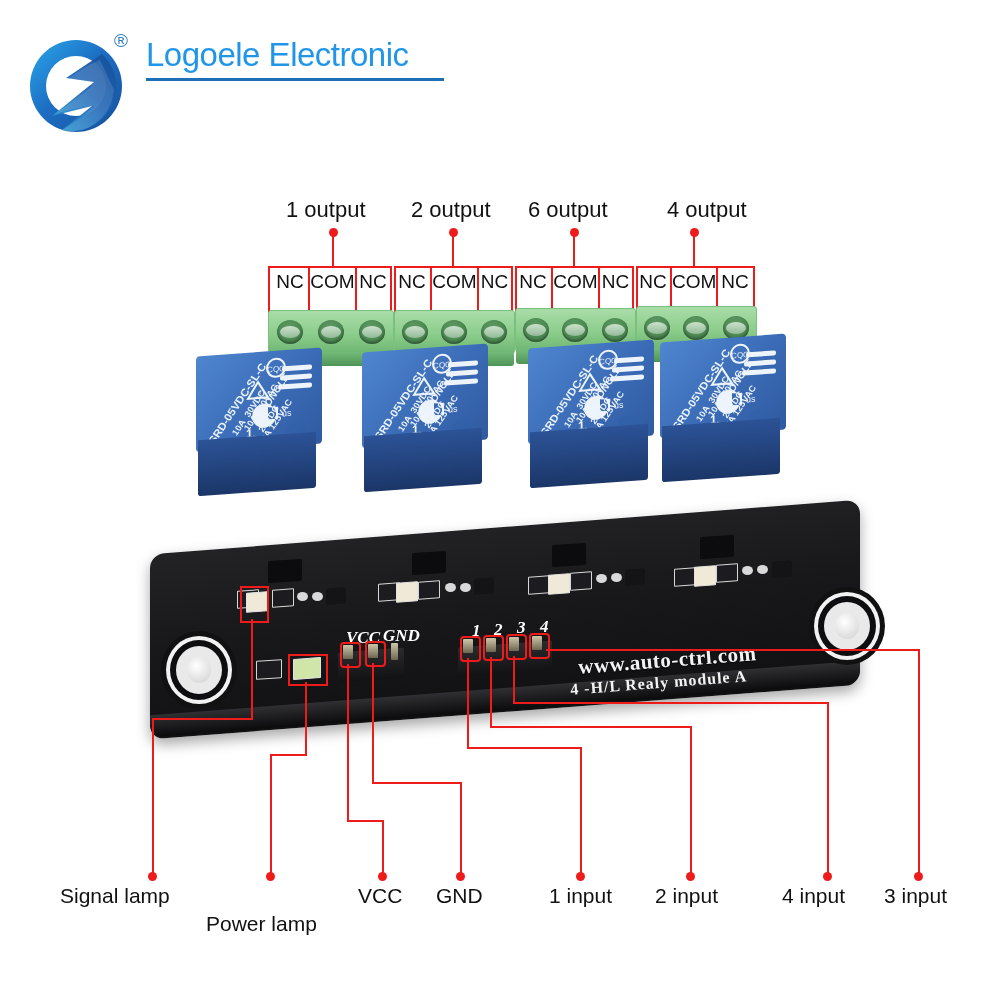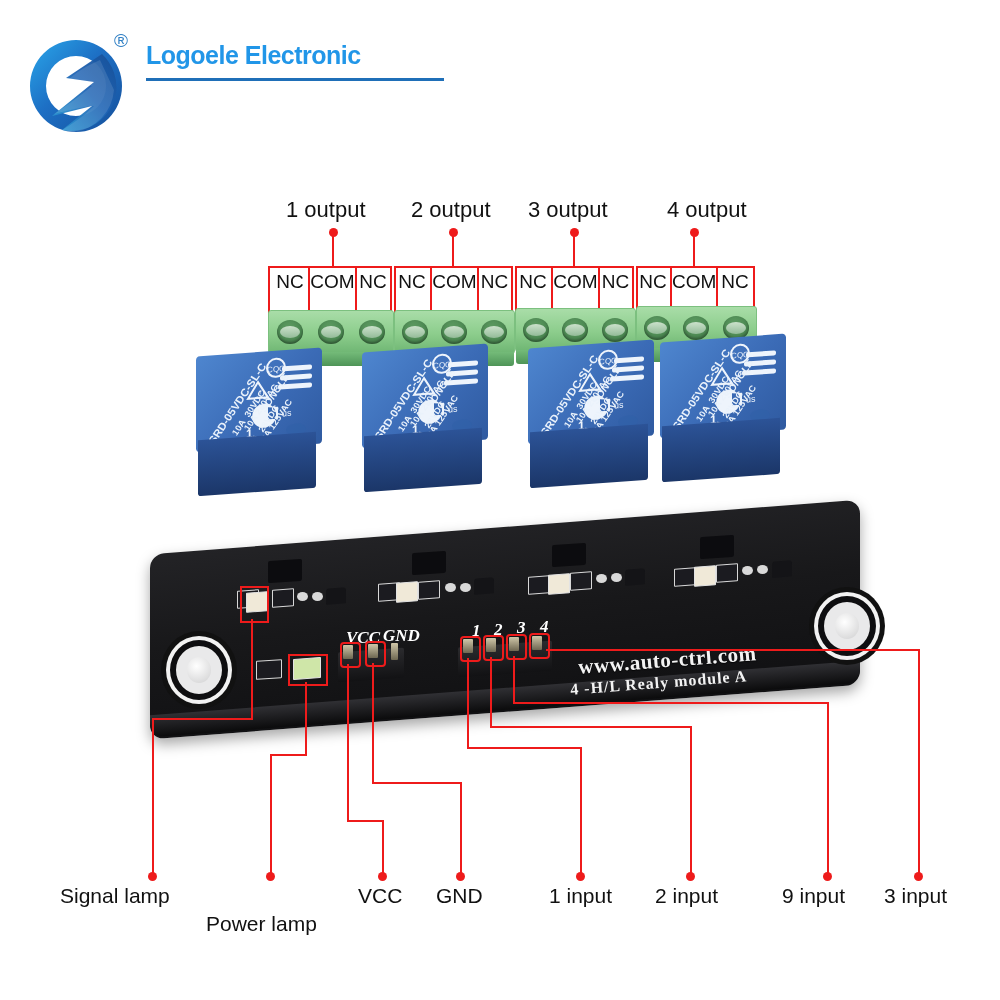--- a/index.html
+++ b/index.html
@@ -5,21 +5,21 @@
   html,body{margin:0;padding:0;background:#fff;}
   body{width:1000px;height:1000px;position:relative;overflow:hidden;
        font-family:"Liberation Sans",sans-serif;}
   .stage{position:absolute;inset:0;width:1000px;height:1000px;}
 
   
   .brand{position:absolute;left:18px;top:28px;width:460px;height:115px;}
   .brand-mark{position:absolute;left:4px;top:6px;width:108px;height:104px;}
   .brand-reg{position:absolute;left:96px;top:2px;font-size:19px;color:#2f7fc4;}
   .brand-txt{position:absolute;left:128px;top:6px;width:320px;}
-  .brand-line1{font-size:25px;font-weight:bold;color:#2196e8;letter-spacing:-0.5px;
+  .brand-line1{font-size:33px;font-weight:normal;color:#2196e8;letter-spacing:-0.5px;
                line-height:42px;white-space:nowrap;}
   .brand-rule{height:3px;background:#1f6fb8;width:298px;margin:2px 0 5px 0;}
   .brand-line2{font-size:28px;font-weight:bold;color:#2b2b2b;letter-spacing:-0.3px;
                line-height:34px;white-space:nowrap;}
 
   
   .outlbl{position:absolute;font-size:22px;color:#111;white-space:nowrap;}
   .nclbl{position:absolute;font-size:19px;color:#111;white-space:nowrap;
          text-align:center;}
   .red{position:absolute;background:#ee1b1b;}
@@ -117,21 +117,21 @@
     </svg>
     <div class="brand-reg">®</div>
     <div class="brand-txt">
       <div class="brand-line1">Logoele Electronic</div>
       <div class="brand-rule"></div>
     </div>
   </div>
 
   <div class="outlbl" style="left:286px;top:197px;">1 output</div>
   <div class="outlbl" style="left:411px;top:197px;">2 output</div>
-  <div class="outlbl" style="left:528px;top:197px;">3 output</div>
+  <div class="outlbl" style="left:528px;top:197px;">6 output</div>
   <div class="outlbl" style="left:667px;top:197px;">4 output</div>
 
   <div class="dot" style="left:329px;top:228px;"></div>
   <div class="red vr" style="left:332px;top:234px;height:34px;"></div>
   <div class="dot" style="left:449px;top:228px;"></div>
   <div class="red vr" style="left:452px;top:234px;height:34px;"></div>
   <div class="dot" style="left:570px;top:228px;"></div>
   <div class="red vr" style="left:573px;top:234px;height:34px;"></div>
   <div class="dot" style="left:690px;top:228px;"></div>
   <div class="red vr" style="left:693px;top:234px;height:34px;"></div>
@@ -460,16 +460,16 @@
   <div class="dot" style="left:686px;top:872px;"></div>
   <div class="dot" style="left:823px;top:872px;"></div>
   <div class="dot" style="left:914px;top:872px;"></div>
 
   <div class="botlbl" style="left:60px;top:884px;">Signal lamp</div>
   <div class="botlbl" style="left:206px;top:912px;">Power lamp</div>
   <div class="botlbl" style="left:358px;top:884px;">VCC</div>
   <div class="botlbl" style="left:436px;top:884px;">GND</div>
   <div class="botlbl" style="left:549px;top:884px;">1 input</div>
   <div class="botlbl" style="left:655px;top:884px;">2 input</div>
-  <div class="botlbl" style="left:782px;top:884px;">9 input</div>
+  <div class="botlbl" style="left:782px;top:884px;">4 input</div>
   <div class="botlbl" style="left:884px;top:884px;">3 input</div>
 
 </div>
 
 </body></html>

